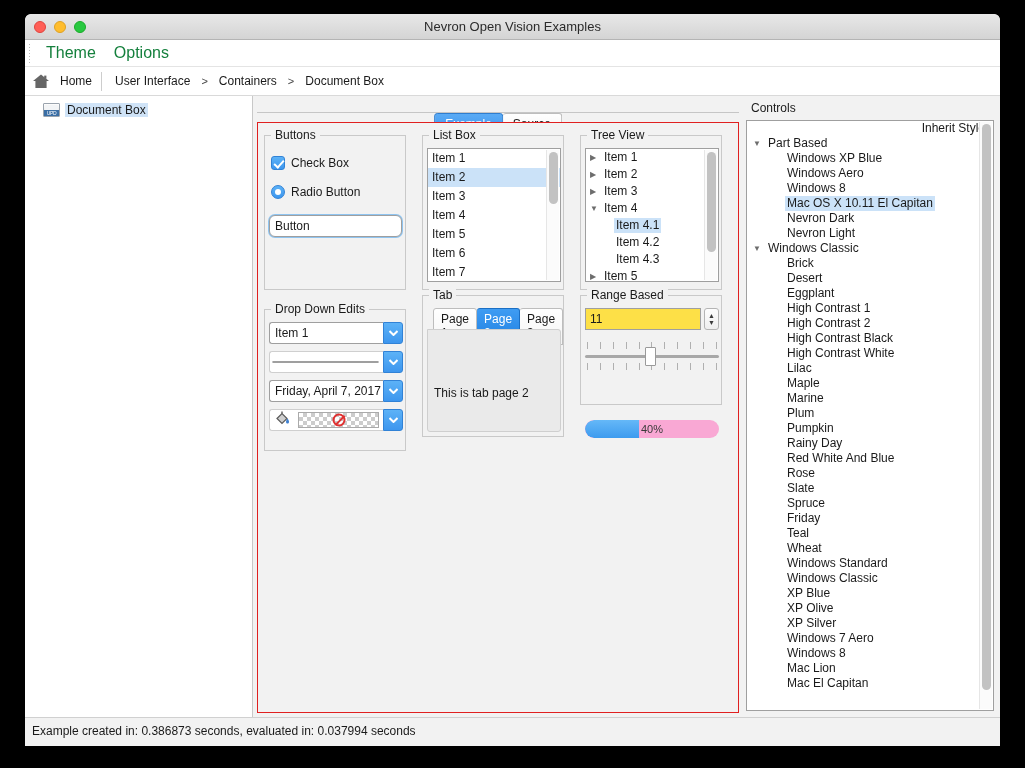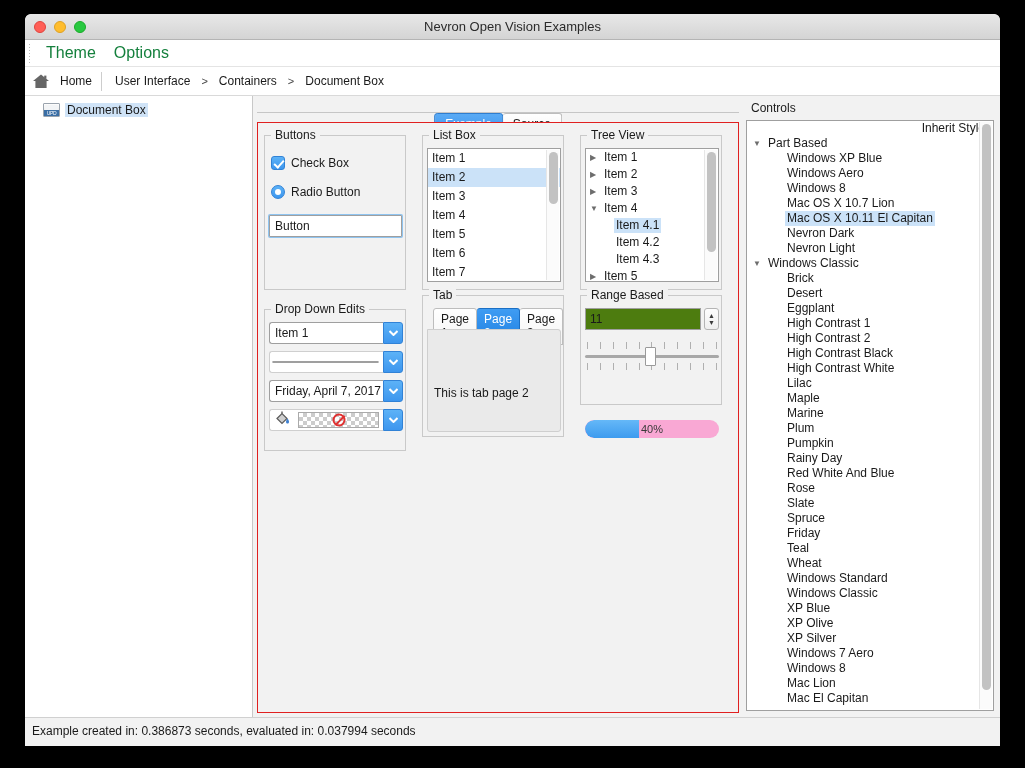--- a/index.html
+++ b/index.html
@@ -174,21 +174,21 @@
   .rad-circle:after {
     content: ""; position: absolute; left: 3px; top: 3px;
     width: 6px; height: 6px; border-radius: 50%; background: #fff;
   }
   .ctl-label { font-size: 12px; color: #1a1a1a; }
   #push-button {
     position: absolute; left: 4px; top: 79px;
     width: 133px; height: 22px;
     background: #fff;
     border: 1px solid #9f9f9f;
-    border-radius: 1px;
+    border-radius: 6px;
     box-shadow: 0 0 0 1px #8fc4f0;
     font-size: 12px; color: #1a1a1a;
     display: flex; align-items: center;
     padding-left: 5px;
   }
   
   #gb-listbox { left: 164px; top: 12px; width: 142px; height: 155px; }
   .listbox {
     position: absolute; left: 4px; top: 12px;
     width: 134px; height: 134px;
@@ -305,21 +305,21 @@
     font-size: 12px; color: #1a1a1a;
   }
   .tabctl-page .page-text { position: absolute; left: 6px; top: 56px; }
   
   #gb-range { left: 322px; top: 172px; width: 142px; height: 110px; }
   .spin-row {
     position: absolute; left: 4px; top: 12px;
     width: 134px; height: 22px; display: flex;
   }
   .spin-field {
-    flex: 1; background: #4d7c0f; border: 1px solid #9f9f9f;
+    flex: 1; background: #fde047; border: 1px solid #9f9f9f;
     font-size: 12px; color: #1a1a1a;
     display: flex; align-items: center; padding-left: 4px;
   }
   .spin-btns {
     width: 15px; flex: none; margin-left: 3px;
     border: 1px solid #b4b4b4; border-radius: 3px;
     background: linear-gradient(to bottom,#fdfdfd,#efefef);
     display: flex; flex-direction: column;
     align-items: center; justify-content: center; gap: 1px;
   }
@@ -645,23 +645,20 @@
             </div>
             <div class="ct-row lvl2">
               <span class="ct-label">Windows XP Blue</span>
             </div>
             <div class="ct-row lvl2">
               <span class="ct-label">Windows Aero</span>
             </div>
             <div class="ct-row lvl2">
               <span class="ct-label">Windows 8</span>
             </div>
-            <div class="ct-row lvl2">
-              <span class="ct-label">Mac OS X 10.7 Lion</span>
-            </div>
             <div class="ct-row lvl2 selected">
               <span class="ct-label">Mac OS X 10.11 El Capitan</span>
             </div>
             <div class="ct-row lvl2">
               <span class="ct-label">Nevron Dark</span>
             </div>
             <div class="ct-row lvl2">
               <span class="ct-label">Nevron Light</span>
             </div>
             <div class="ct-row lvl1">

